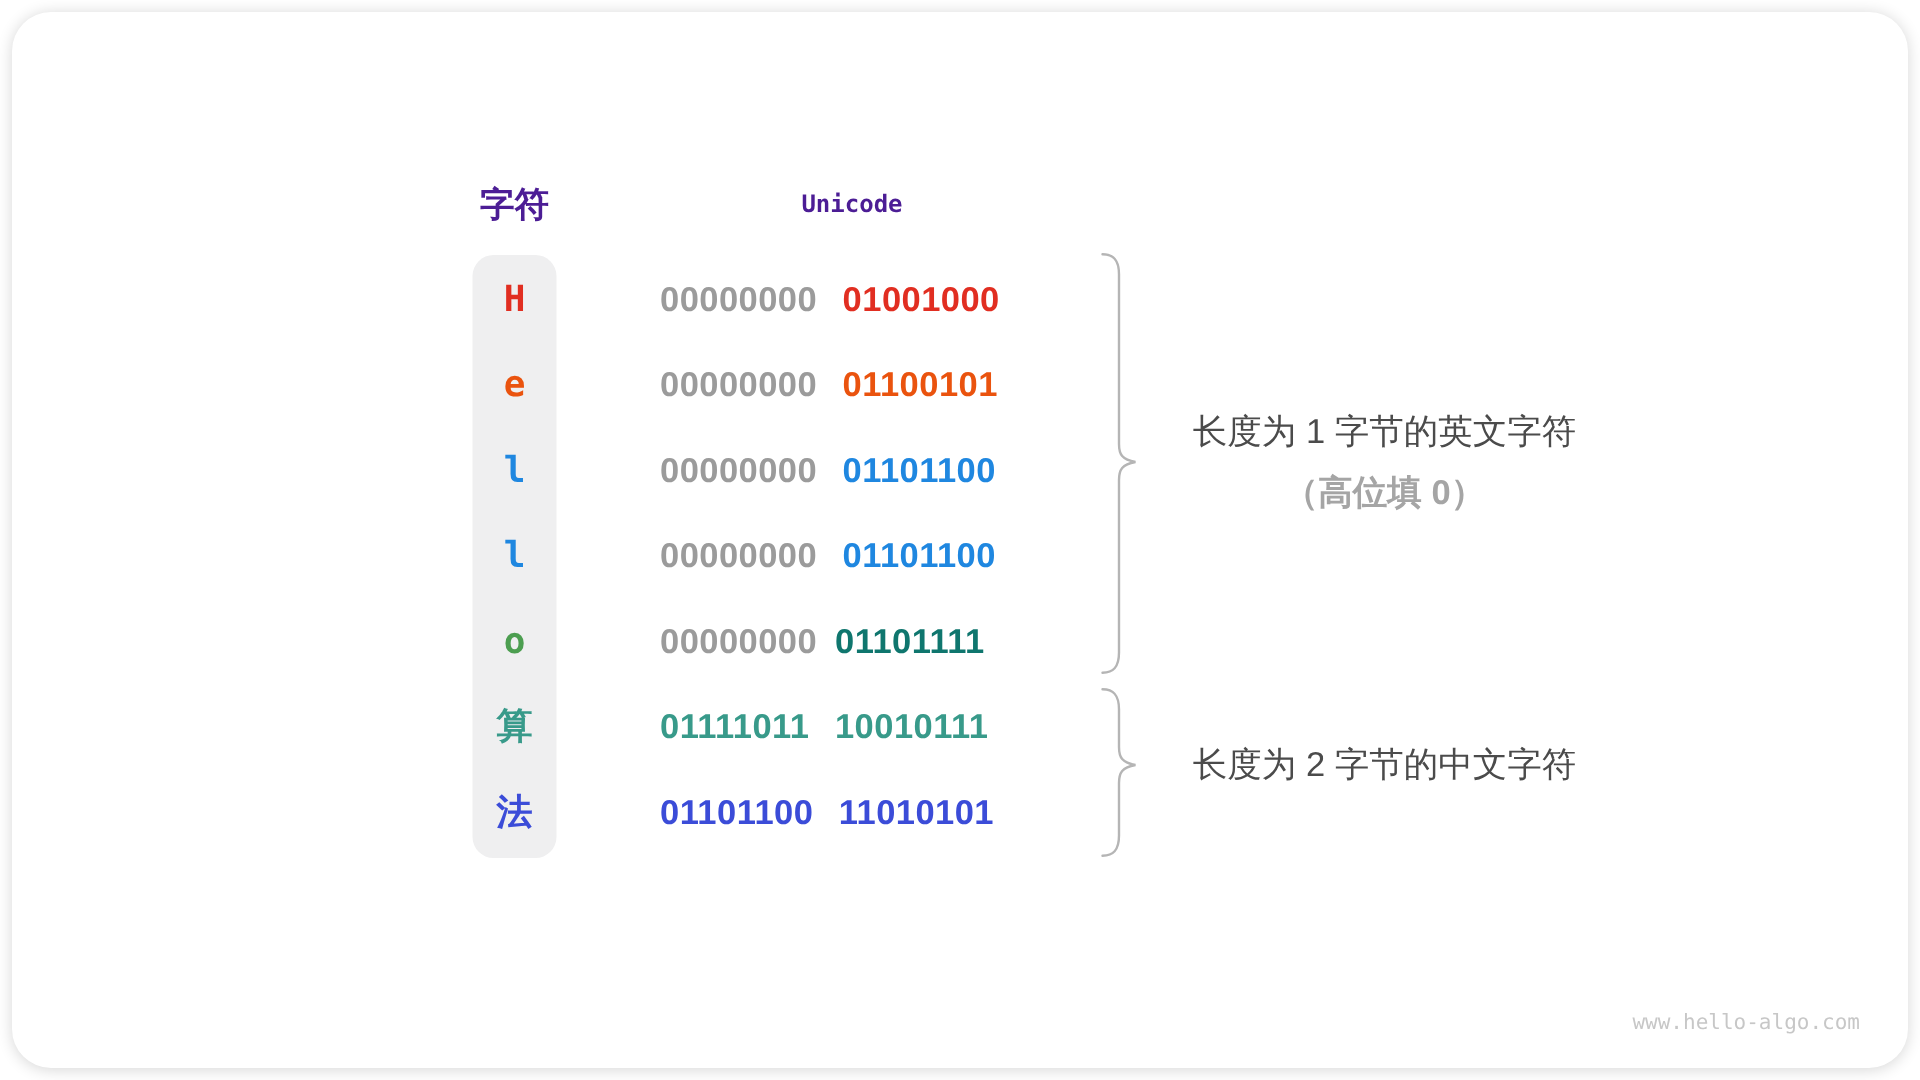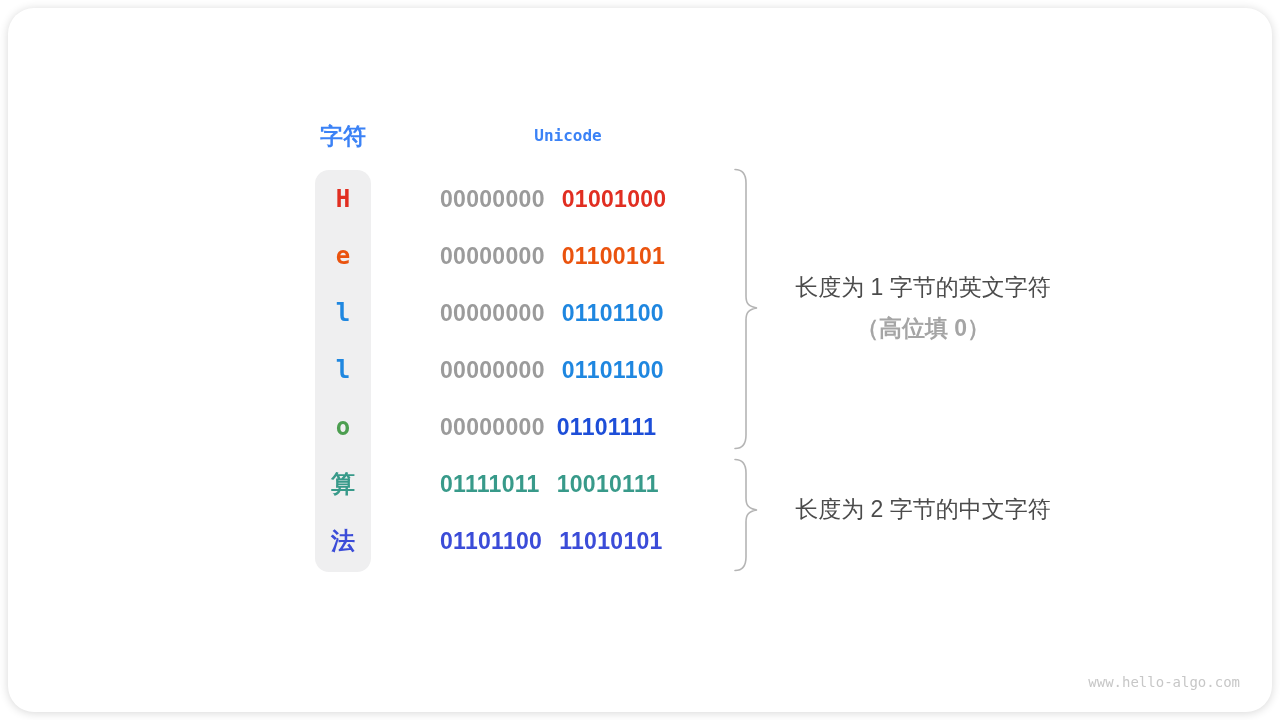--- a/index.html
+++ b/index.html
@@ -23,21 +23,21 @@
     background: #efeff0;
     border-radius: 14px;
   }
 
   .hdr {
     position: absolute;
     top: 113px; height: 30px;
     line-height: 30px;
     text-align: center;
     font-weight: 700;
-    color: #3b82f6;
+    color: #4c1d95;
   }
   .hdr-char { left: 307px; width: 56px; font-size: 23px; }
   .hdr-unicode {
     left: 430px; width: 260px; font-size: 16px;
     font-family: "DejaVu Sans Mono", monospace;
   }
 
   .row { position: absolute; left: 0; height: 30px; width: 100%; }
   .cell-char {
     position: absolute;
@@ -102,21 +102,21 @@
       <div class="cell-bin"><span class="b1" style="color: rgb(155, 155, 155);">00000000</span><span class="b2" style="color: rgb(31, 135, 224);">01101100</span></div>
     </div>
 
     <div class="row" style="top:347px">
       <div class="cell-char" style="color: rgb(31, 135, 224);">l</div>
       <div class="cell-bin"><span class="b1" style="color: rgb(155, 155, 155);">00000000</span><span class="b2" style="color: rgb(31, 135, 224);">01101100</span></div>
     </div>
 
     <div class="row" style="top:404px">
       <div class="cell-char" style="color: rgb(76, 158, 80);">o</div>
-      <div class="cell-bin"><span class="b1" style="color: rgb(155, 155, 155);">00000000</span><span class="b2" style="color: #1d4ed8; margin-left: 12px;">01101111</span></div>
+      <div class="cell-bin"><span class="b1" style="color: rgb(155, 155, 155);">00000000</span><span class="b2" style="color: #0f766e; margin-left: 12px;">01101111</span></div>
     </div>
 
     <div class="row" style="top:461px">
       <div class="cell-char" style="color: rgb(56, 154, 138);">算</div>
       <div class="cell-bin"><span class="b1" style="color: rgb(56, 154, 138); margin-top: 44px;">01111011</span><span class="b2" style="color: rgb(56, 154, 138);">10010111</span></div>
     </div>
 
     <div class="row" style="top:518px">
       <div class="cell-char" style="color: rgb(59, 76, 216);">法</div>
       <div class="cell-bin"><span class="b1" style="color: rgb(59, 76, 216);">01101100</span><span class="b2" style="color: rgb(59, 76, 216);">11010101</span></div>

